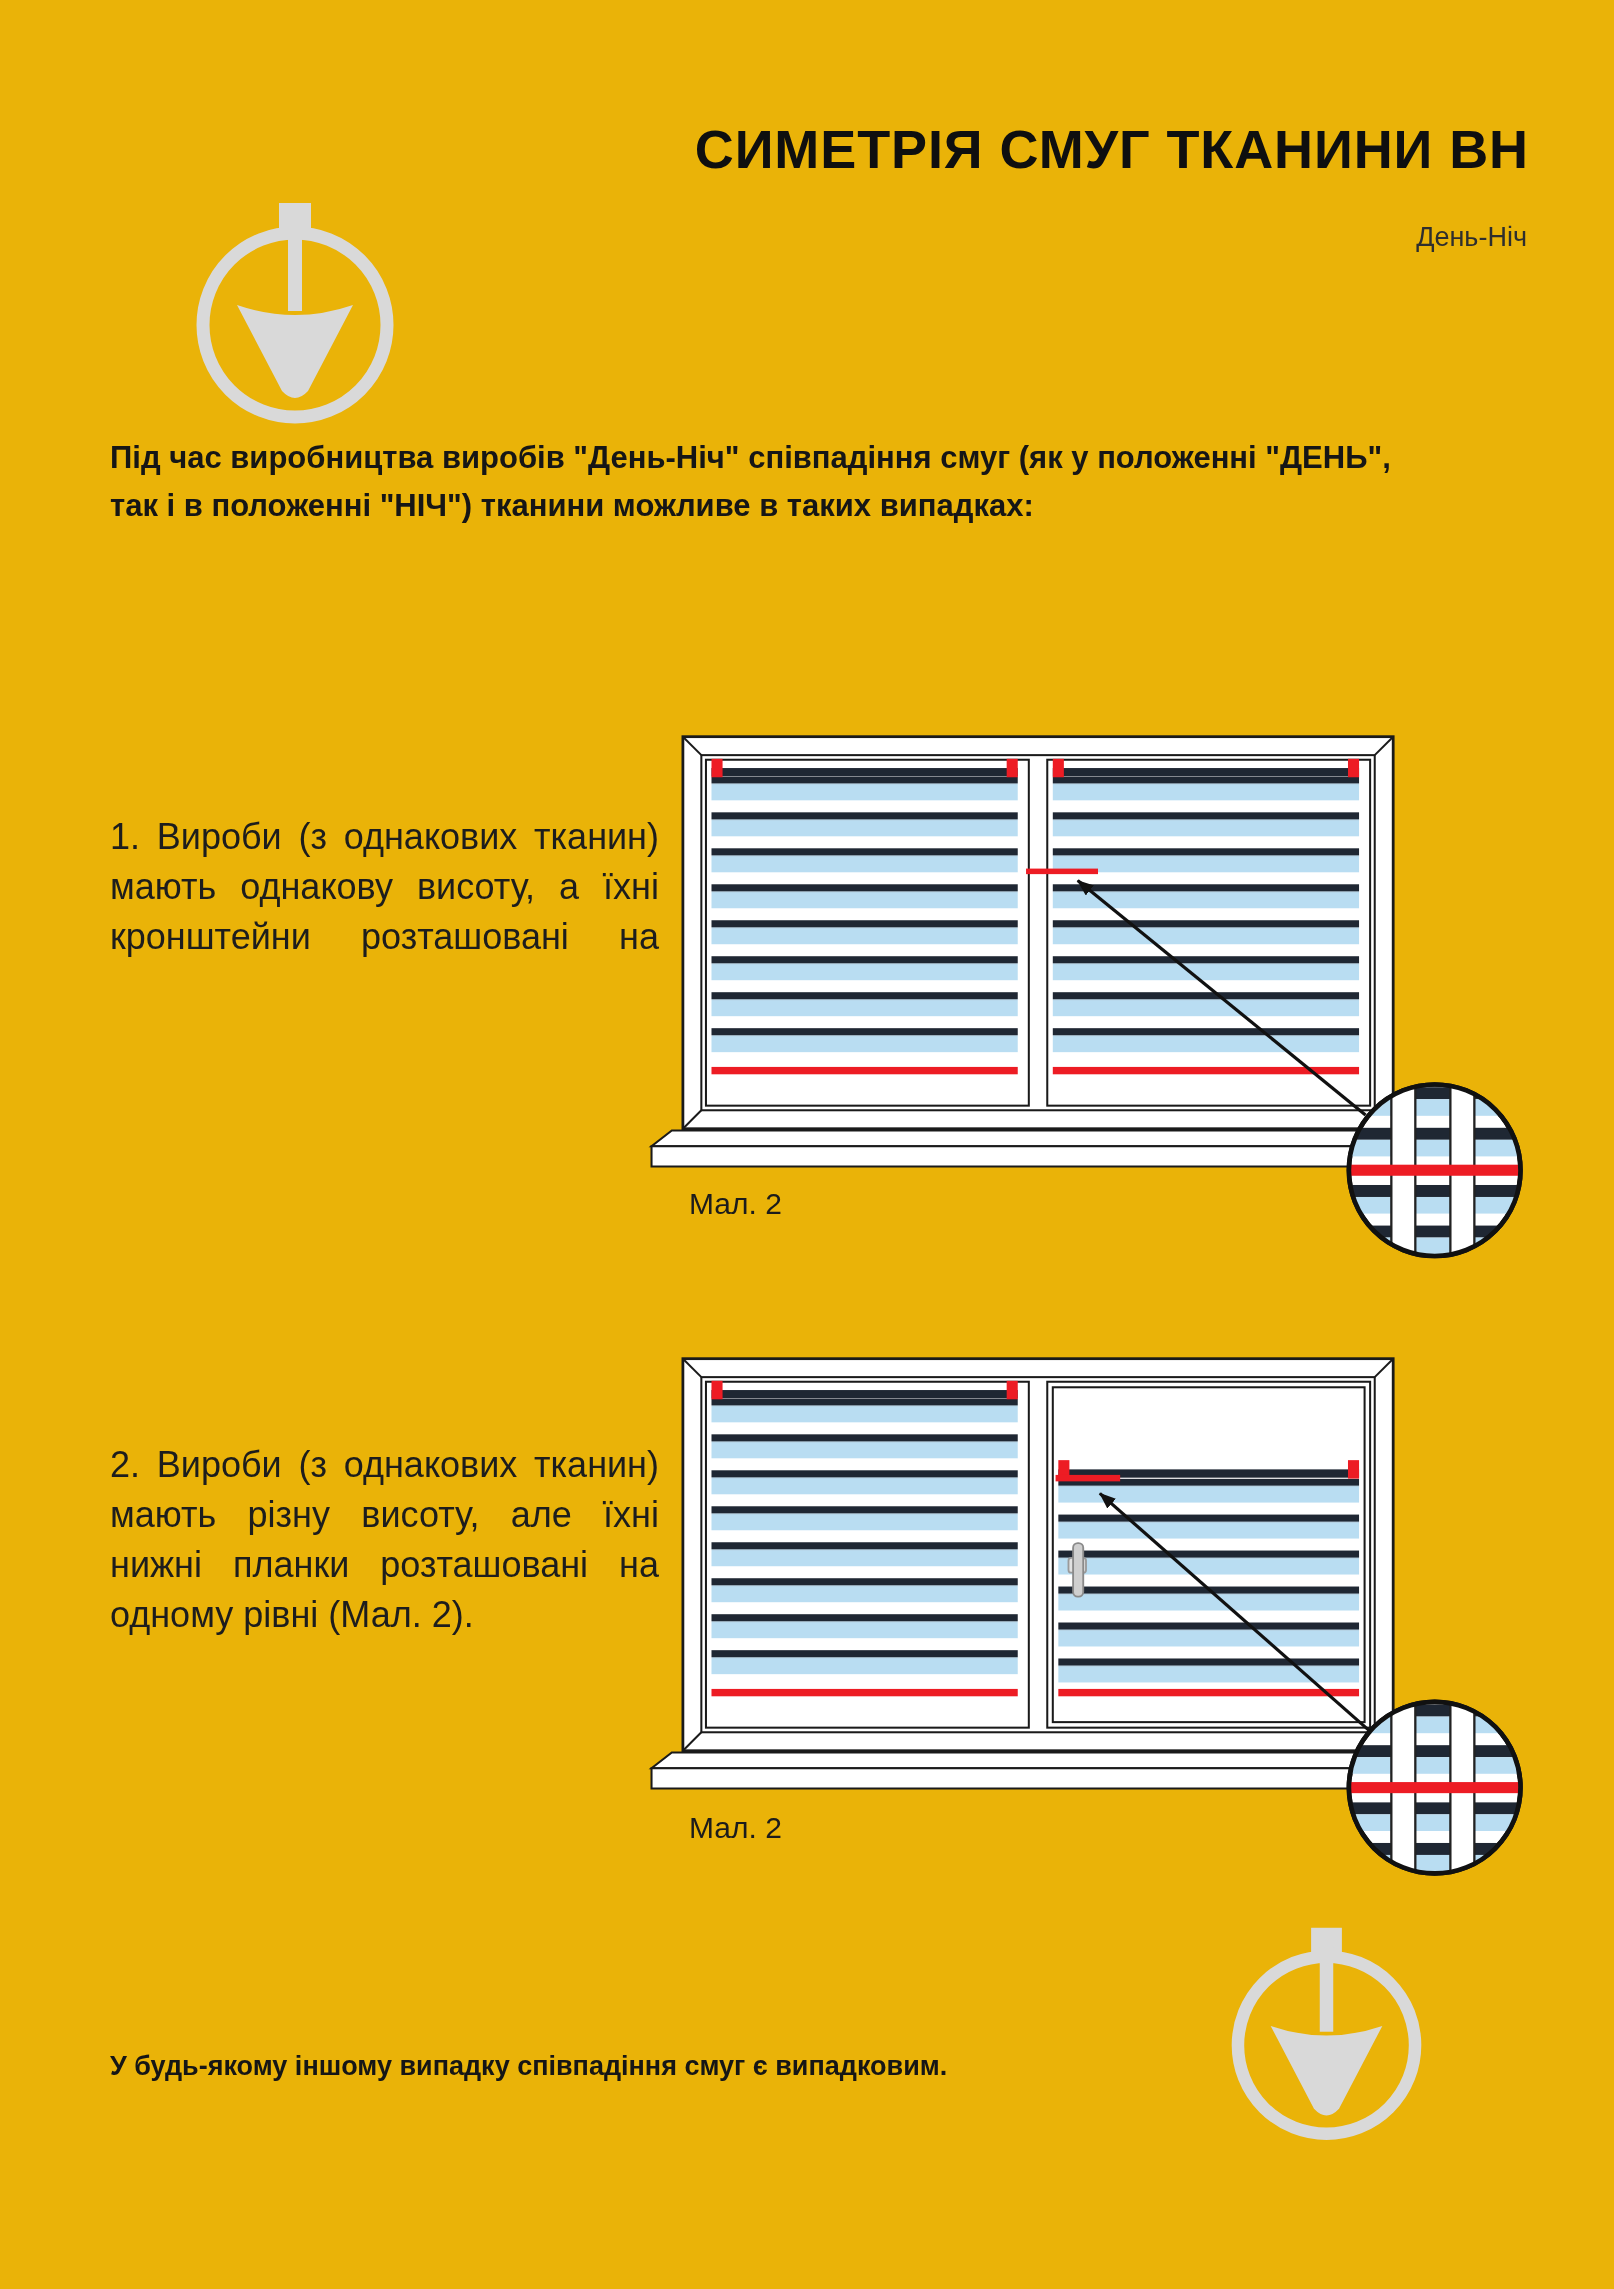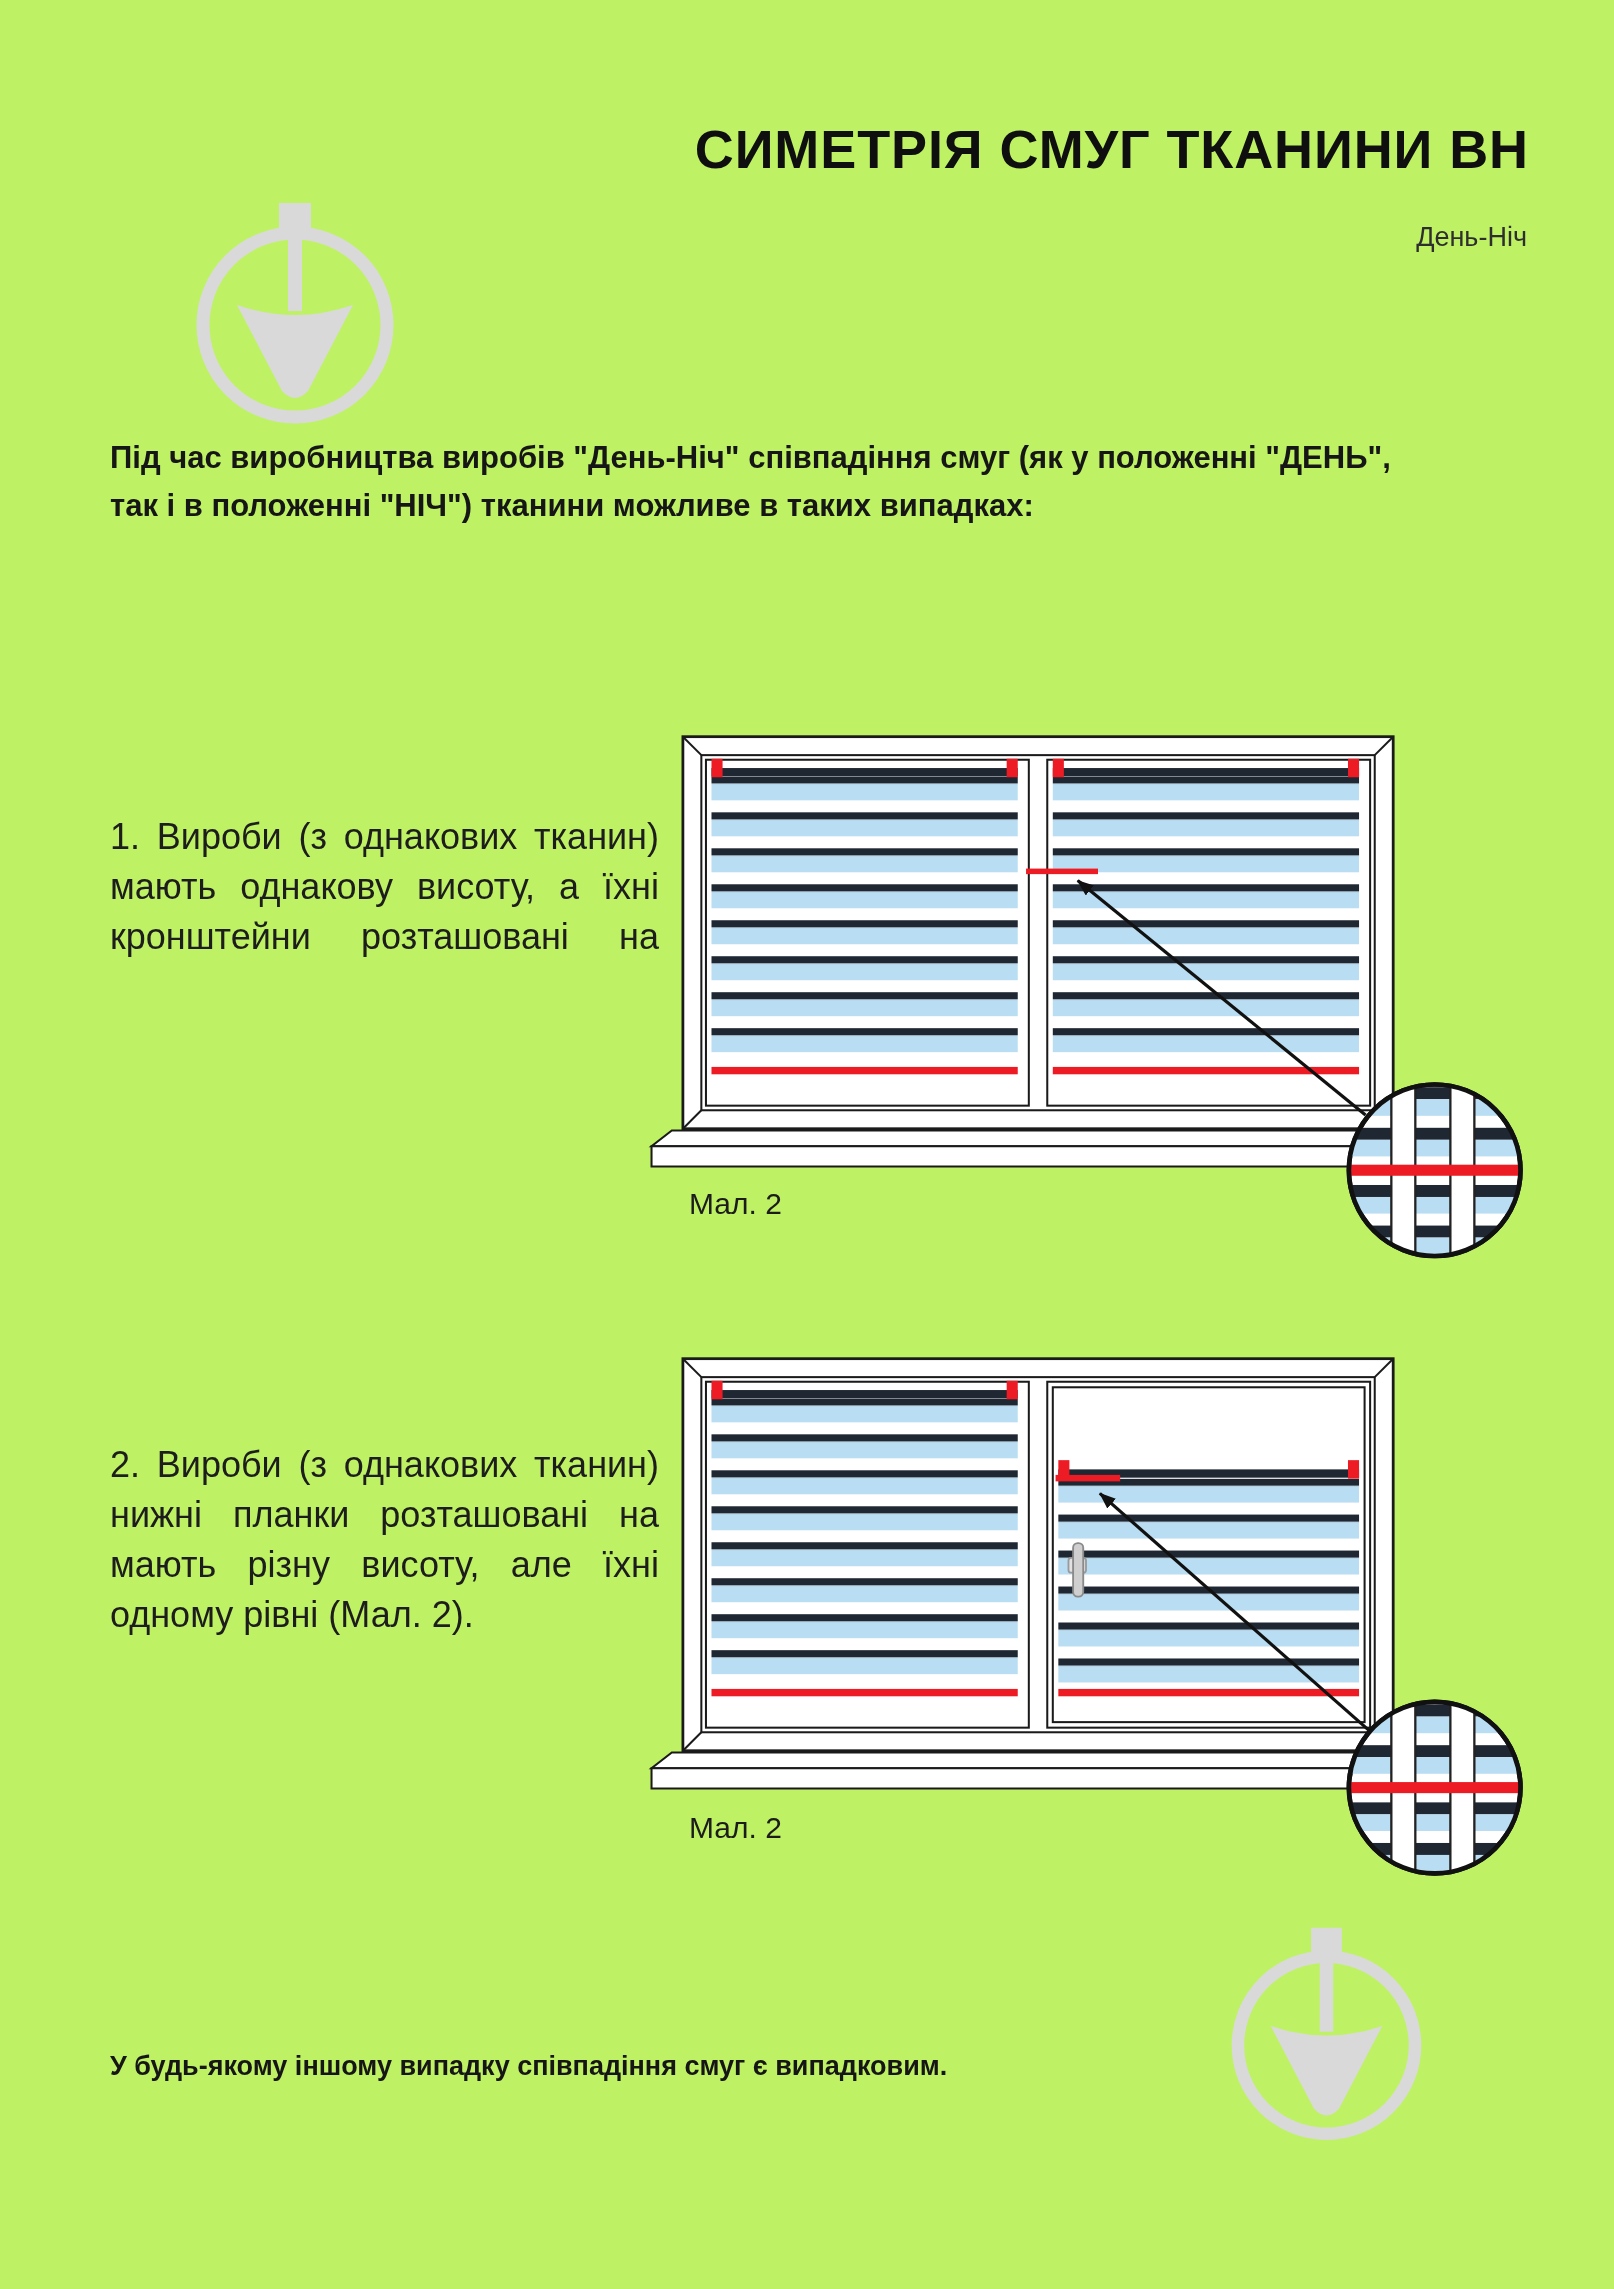--- a/index.html
+++ b/index.html
@@ -1,16 +1,16 @@
 <!DOCTYPE html>
 <html style="--accent-red: #ed1c24; --stripe-navy: #1f2733; --stripe-blue: #b9ddf2; --watermark-gray: #d9d9d9; --outline-black: #1a1a1a;font-size:14.8px"><head>
 <meta charset="utf-8">
 <style>
   html,body{margin:0;padding:0;background:#ffffff;}
-  .page{position:relative;width:1614px;height:2290px;background:#bef264;overflow:hidden;
+  .page{position:relative;width:1614px;height:2290px;background:#eab308;overflow:hidden;
         font-family:"Liberation Sans",sans-serif;color:#1c1c1c;}
   .wm{position:absolute;z-index:0;}
   .content{position:absolute;z-index:1;}
   .title{position:absolute;top:118px;right:85px;margin:0;font-size:54px;font-weight:700;
          letter-spacing:0.9px;white-space:nowrap;color:#0f0f0f;}
   .subtitle{position:absolute;top:222px;right:87px;font-size:27px;color:#2e2e2e;}
   .intro{position:absolute;left:110px;top:434px;font-size:31px;font-weight:700;
          line-height:48px;white-space:nowrap;color:#161616;}
   .item{position:absolute;left:110px;width:549px;font-size:36px;line-height:50px;color:#1d1d1d;}
   .item .jl{text-align:justify;text-align-last:justify;}
@@ -131,22 +131,22 @@
       <circle cx="855" cy="490" r="93" class="mag-ring-top"></circle>
     </g>
 
     <line x1="780" y1="430" x2="468" y2="176" class="arrow" marker-end="url(#ah1)"></line>
   </svg>
 
   <div class="caption content" style="top:1187px">Мал. 2</div>
 
   <div class="item content" style="top:1440px">
     <div class="jl">2. Вироби (з однакових тканин)</div>
+    <div class="jl">мають різну висоту, але їхні</div>
     <div class="jl">нижні планки розташовані на</div>
-    <div class="jl">мають різну висоту, але їхні</div>
     <div>одному рівні (Мал. 2).</div>
   </div>
 
   <svg class="fig content" style="left:646px;top:1340px" width="904" height="565" viewBox="0 0 980 612">
     <defs>
       <pattern id="fab2L" patternUnits="userSpaceOnUse" x="0" y="63" width="8" height="39">
         <rect width="8" height="39" fill="#ffffff"></rect>
         <rect width="8" height="8" class="c-navy"></rect>
         <rect y="8" width="8" height="18" class="c-blue"></rect>
       </pattern>

